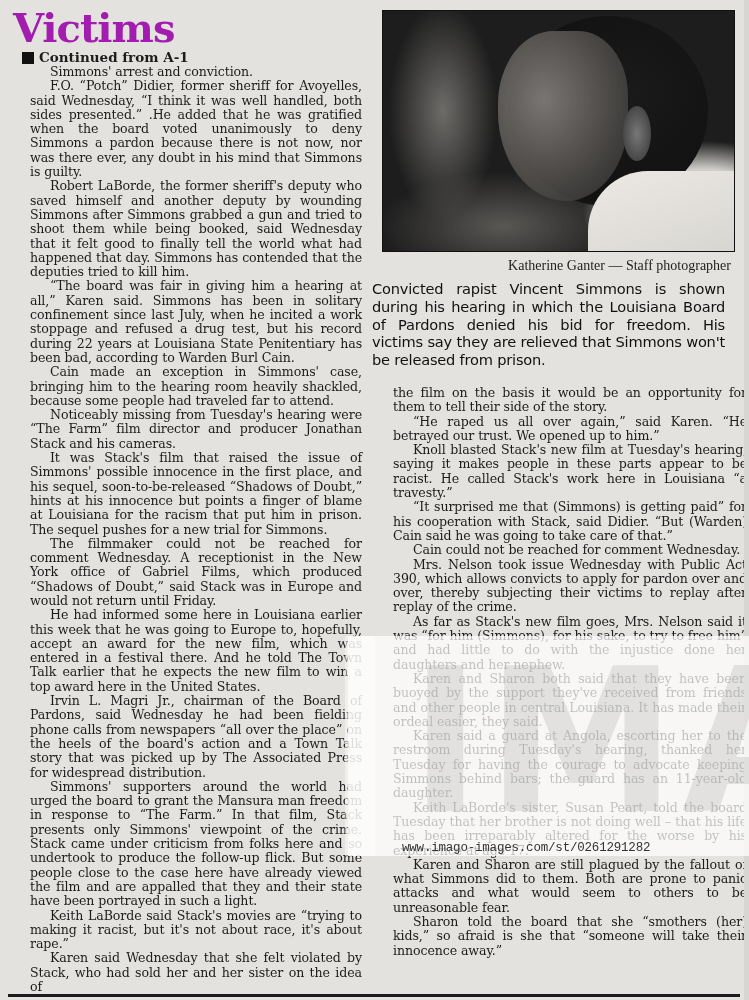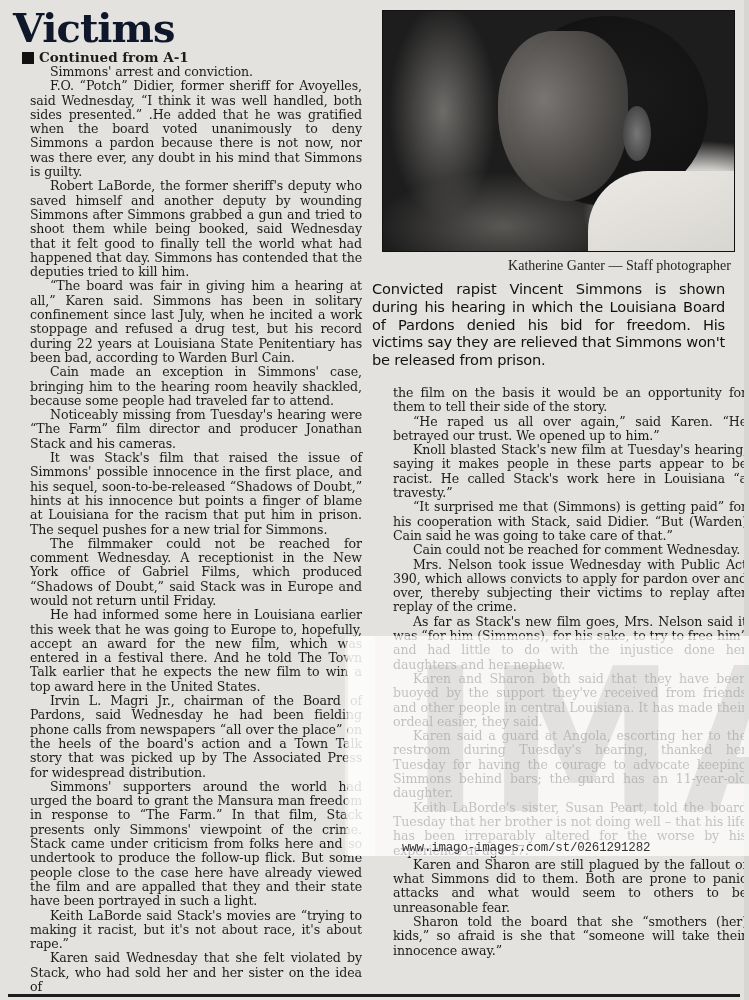--- a/index.html
+++ b/index.html
@@ -9,21 +9,21 @@
     font-family: "DejaVu Serif", "Liberation Serif", serif;
     color: #1c1c1c;
   }
   .page { position: absolute; inset: 0; }
   .col-left {
     position: absolute; left: 10px; top: 0; width: 352px;
   }
   .headline {
     font-family: "DejaVu Serif", serif; font-weight: bold;
     font-size: 40px; line-height: 40px; letter-spacing: -1px;
-    margin: 8px 0 0 3px; color: #0f172a;
+    margin: 8px 0 0 3px; color: #a21caf;
   }
   .kicker {
     font-weight: bold; font-size: 13.5px; line-height: 15px;
     margin: 2px 0 0 4px; display: flex; align-items: center; padding-left: 8px;
   }
   .kicker .sq { display: inline-block; width: 12px; height: 12px; background: #111; margin-right: 5px; }
   .body-text p {
     margin: 0; font-size: 12.6px; line-height: 14.3px; text-align: justify;
     text-indent: 20px; letter-spacing: -0.1px;
   }

